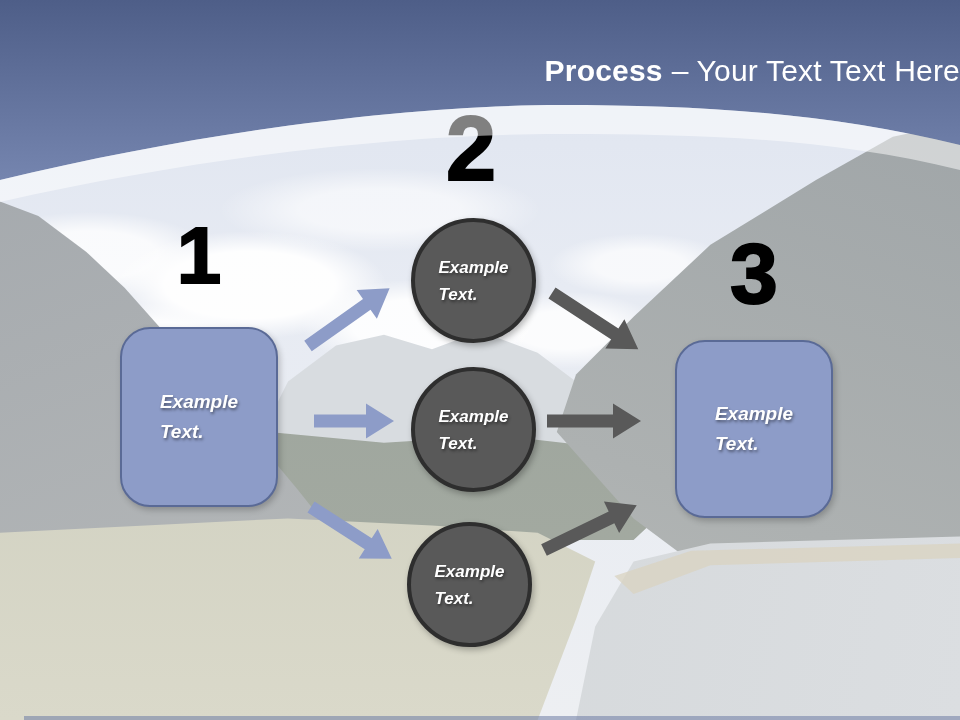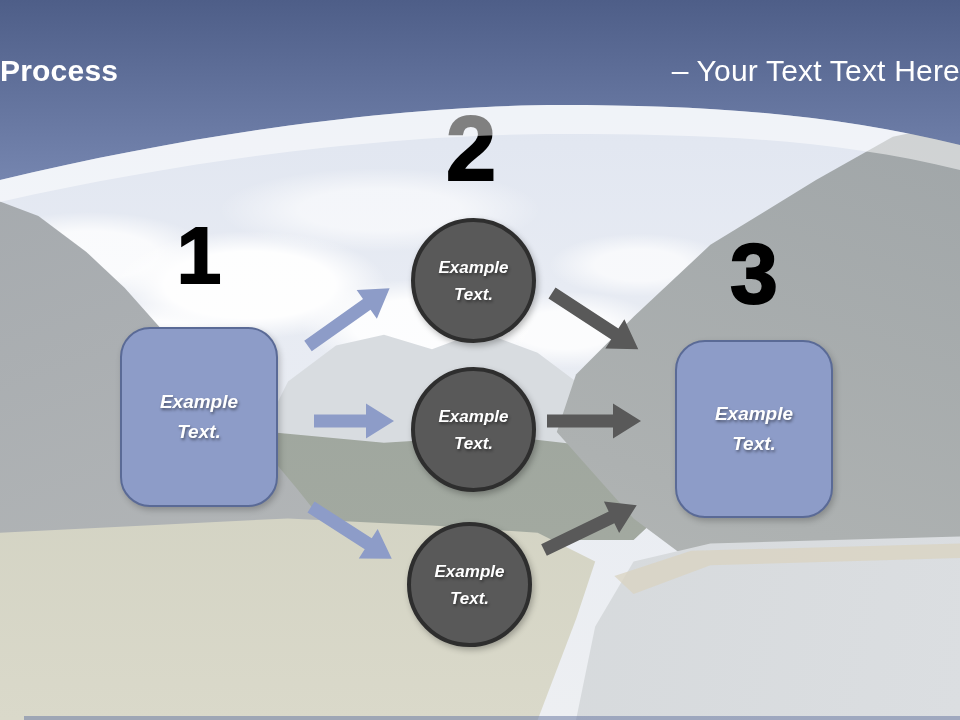--- a/index.html
+++ b/index.html
@@ -51,21 +51,21 @@
   .shore{
     background:#d9d3c0;opacity:.75;
     clip-path:polygon(64% 80%,72% 76.5%,100% 75.5%,100% 77.5%,74% 78.5%,66% 82.5%);
   }
   .bottom-strip{left:24px;right:0;bottom:0;height:4px;background:rgba(109,123,164,.55);}
 
   
   .header-svg{left:0;top:0;z-index:5;}
   .title-row{
     left:0;top:54px;width:960px;z-index:6;
-    display:flex;justify-content:space-between;align-items:baseline;gap:9px;
+    display:flex;justify-content:flex-end;align-items:baseline;gap:9px;
     color:#fff;font-size:30px;letter-spacing:.2px;
   }
   .title-bold{font-weight:700;}
   .title-rest{font-weight:400;}
 
   
   .step-num{
     z-index:4;color:#000;font-weight:700;line-height:1;text-align:center;
     -webkit-text-stroke:2px #000;
   }
@@ -85,21 +85,21 @@
   .proc-circle{
     z-index:4;width:125px;height:125px;border-radius:50%;
     background:#595959;border:4.5px solid #2e2e2e;
     box-shadow:2px 3px 6px rgba(0,0,0,.28);
     display:flex;flex-direction:column;justify-content:center;align-items:center;
   }
   .c1{left:411px;top:218px;}
   .c2{left:411px;top:367px;}
   .c3{left:407px;top:522px;}
   .shape-label{
-    color:#fff;font-style:italic;font-weight:700;text-align:center;
+    color:#fff;font-style:italic;font-weight:700;text-align:left;
     text-shadow:1px 2px 3px rgba(0,0,0,.45);
   }
   .proc-box .shape-label{font-size:19px;line-height:30px;}
   .proc-circle .shape-label{font-size:17px;line-height:27px;}
 
   .arrows{left:0;top:0;z-index:3;}
 </style>
 </head>
 <body>
 

